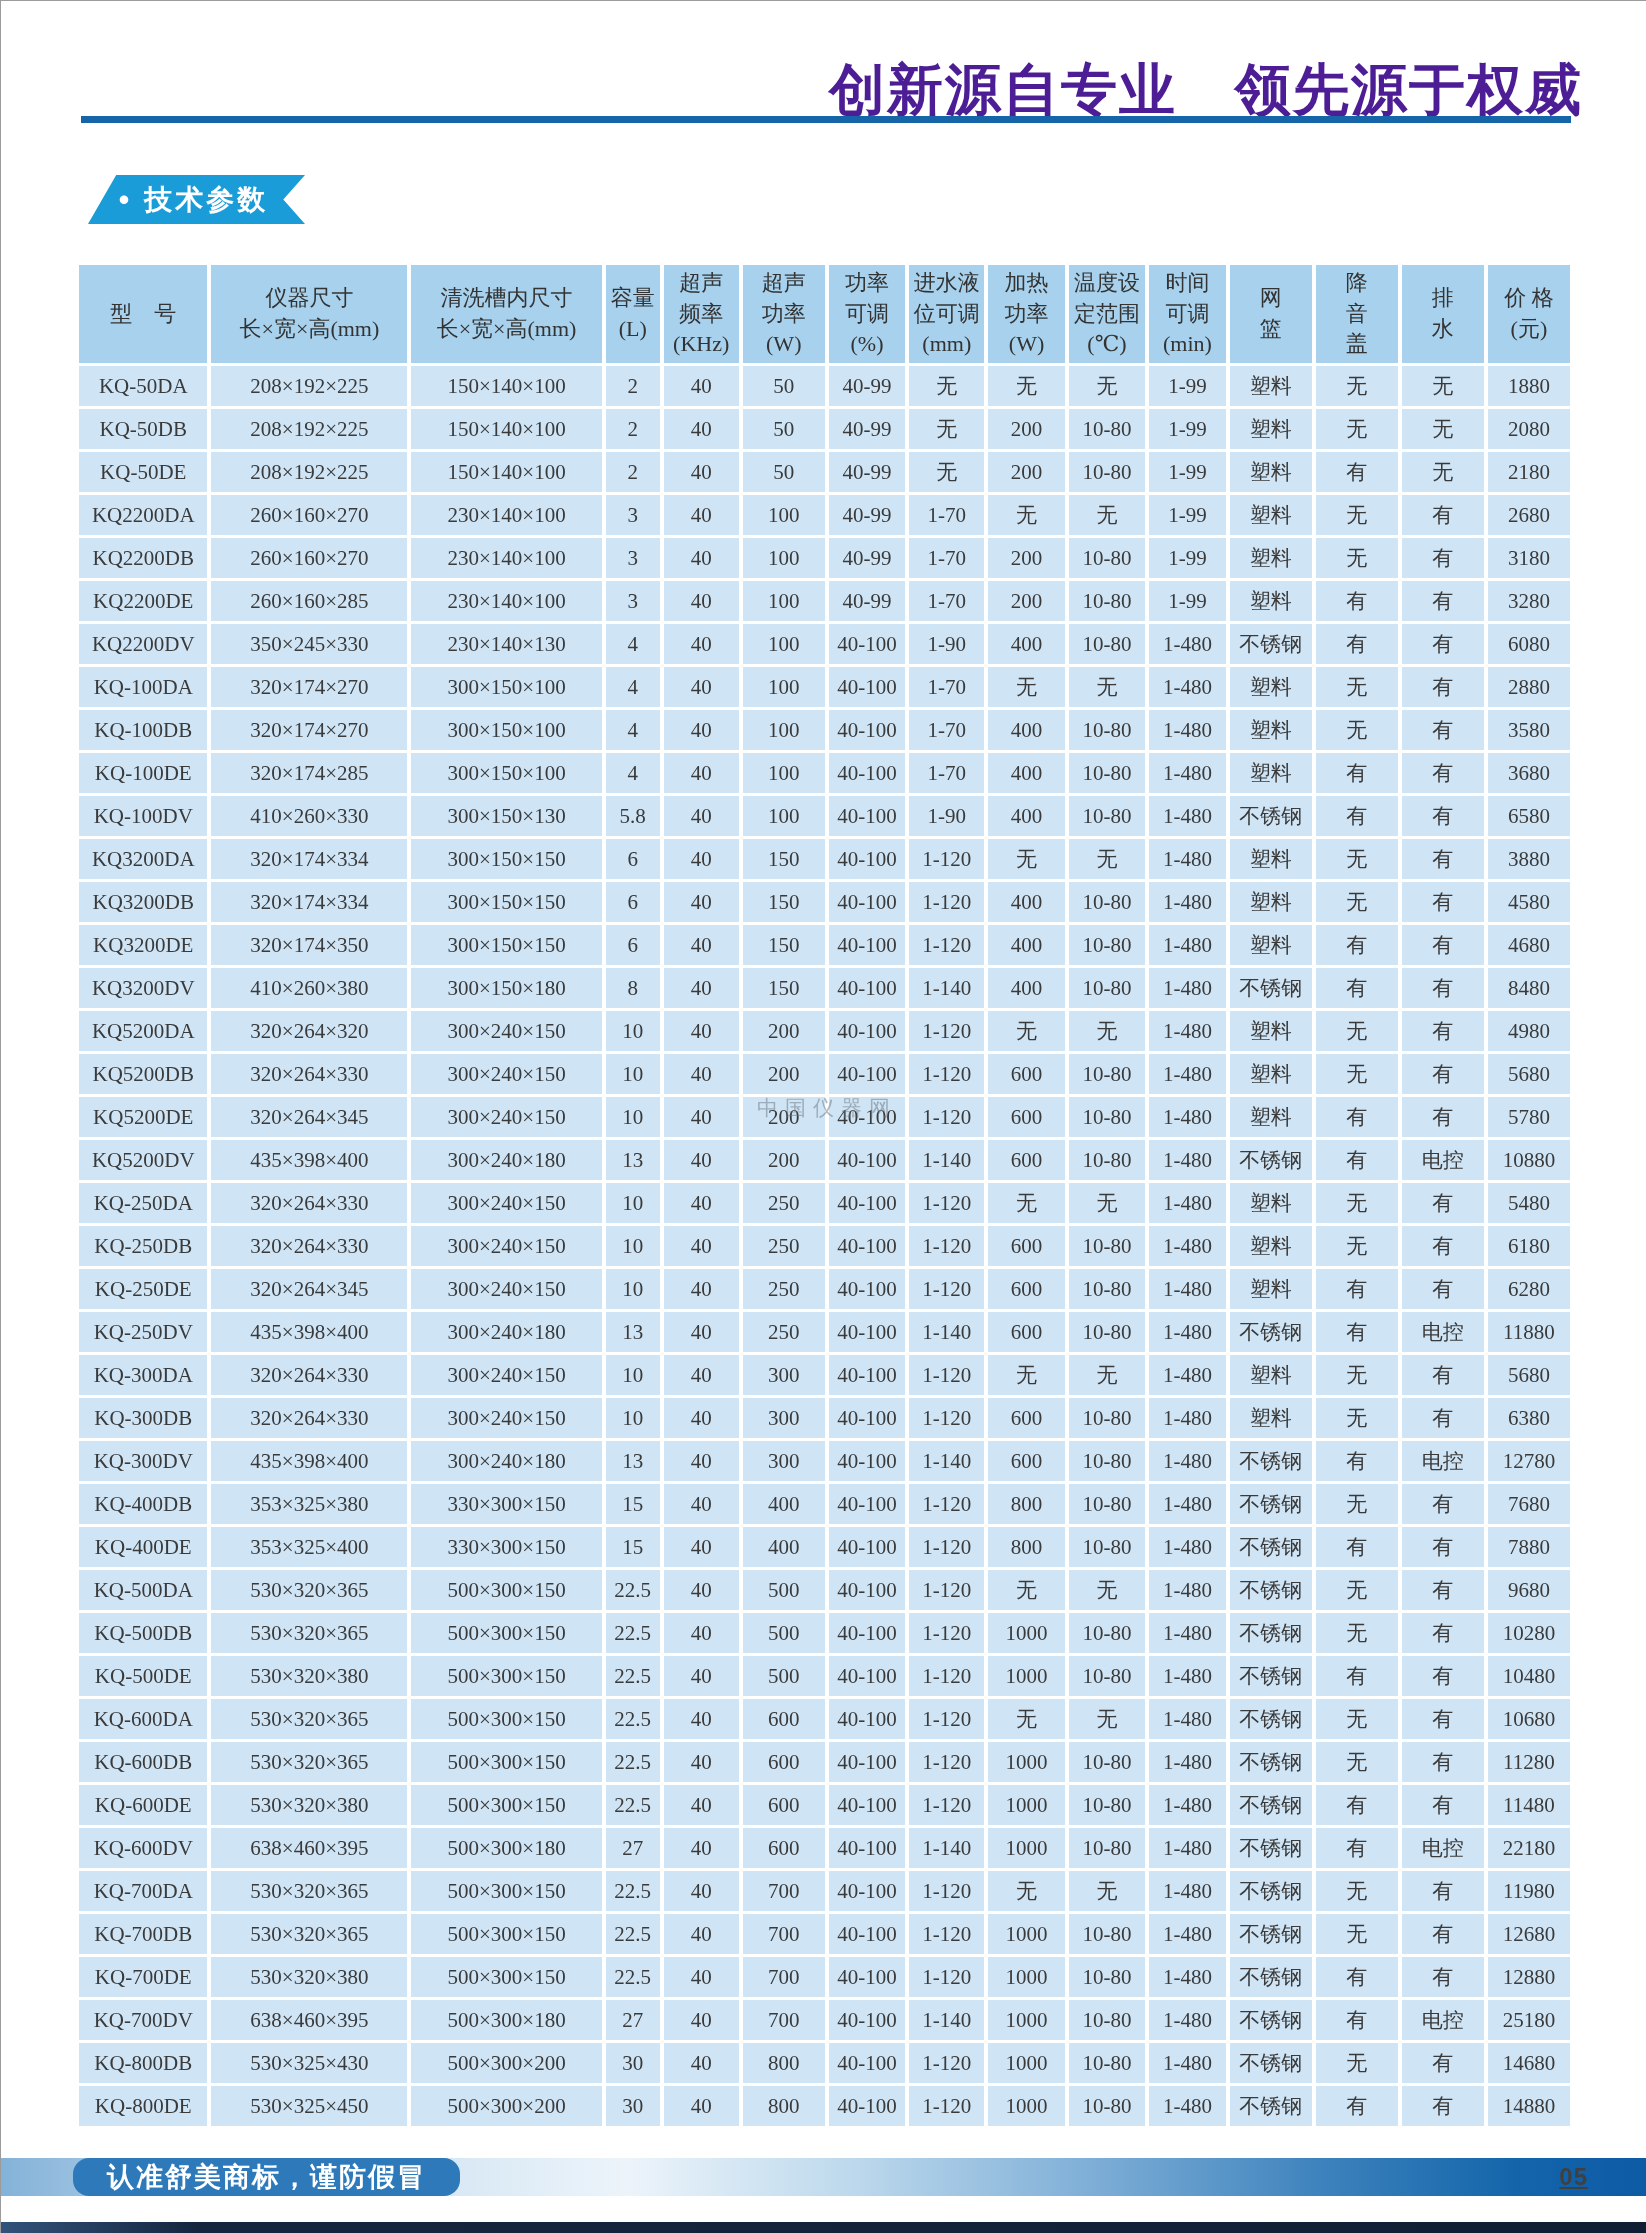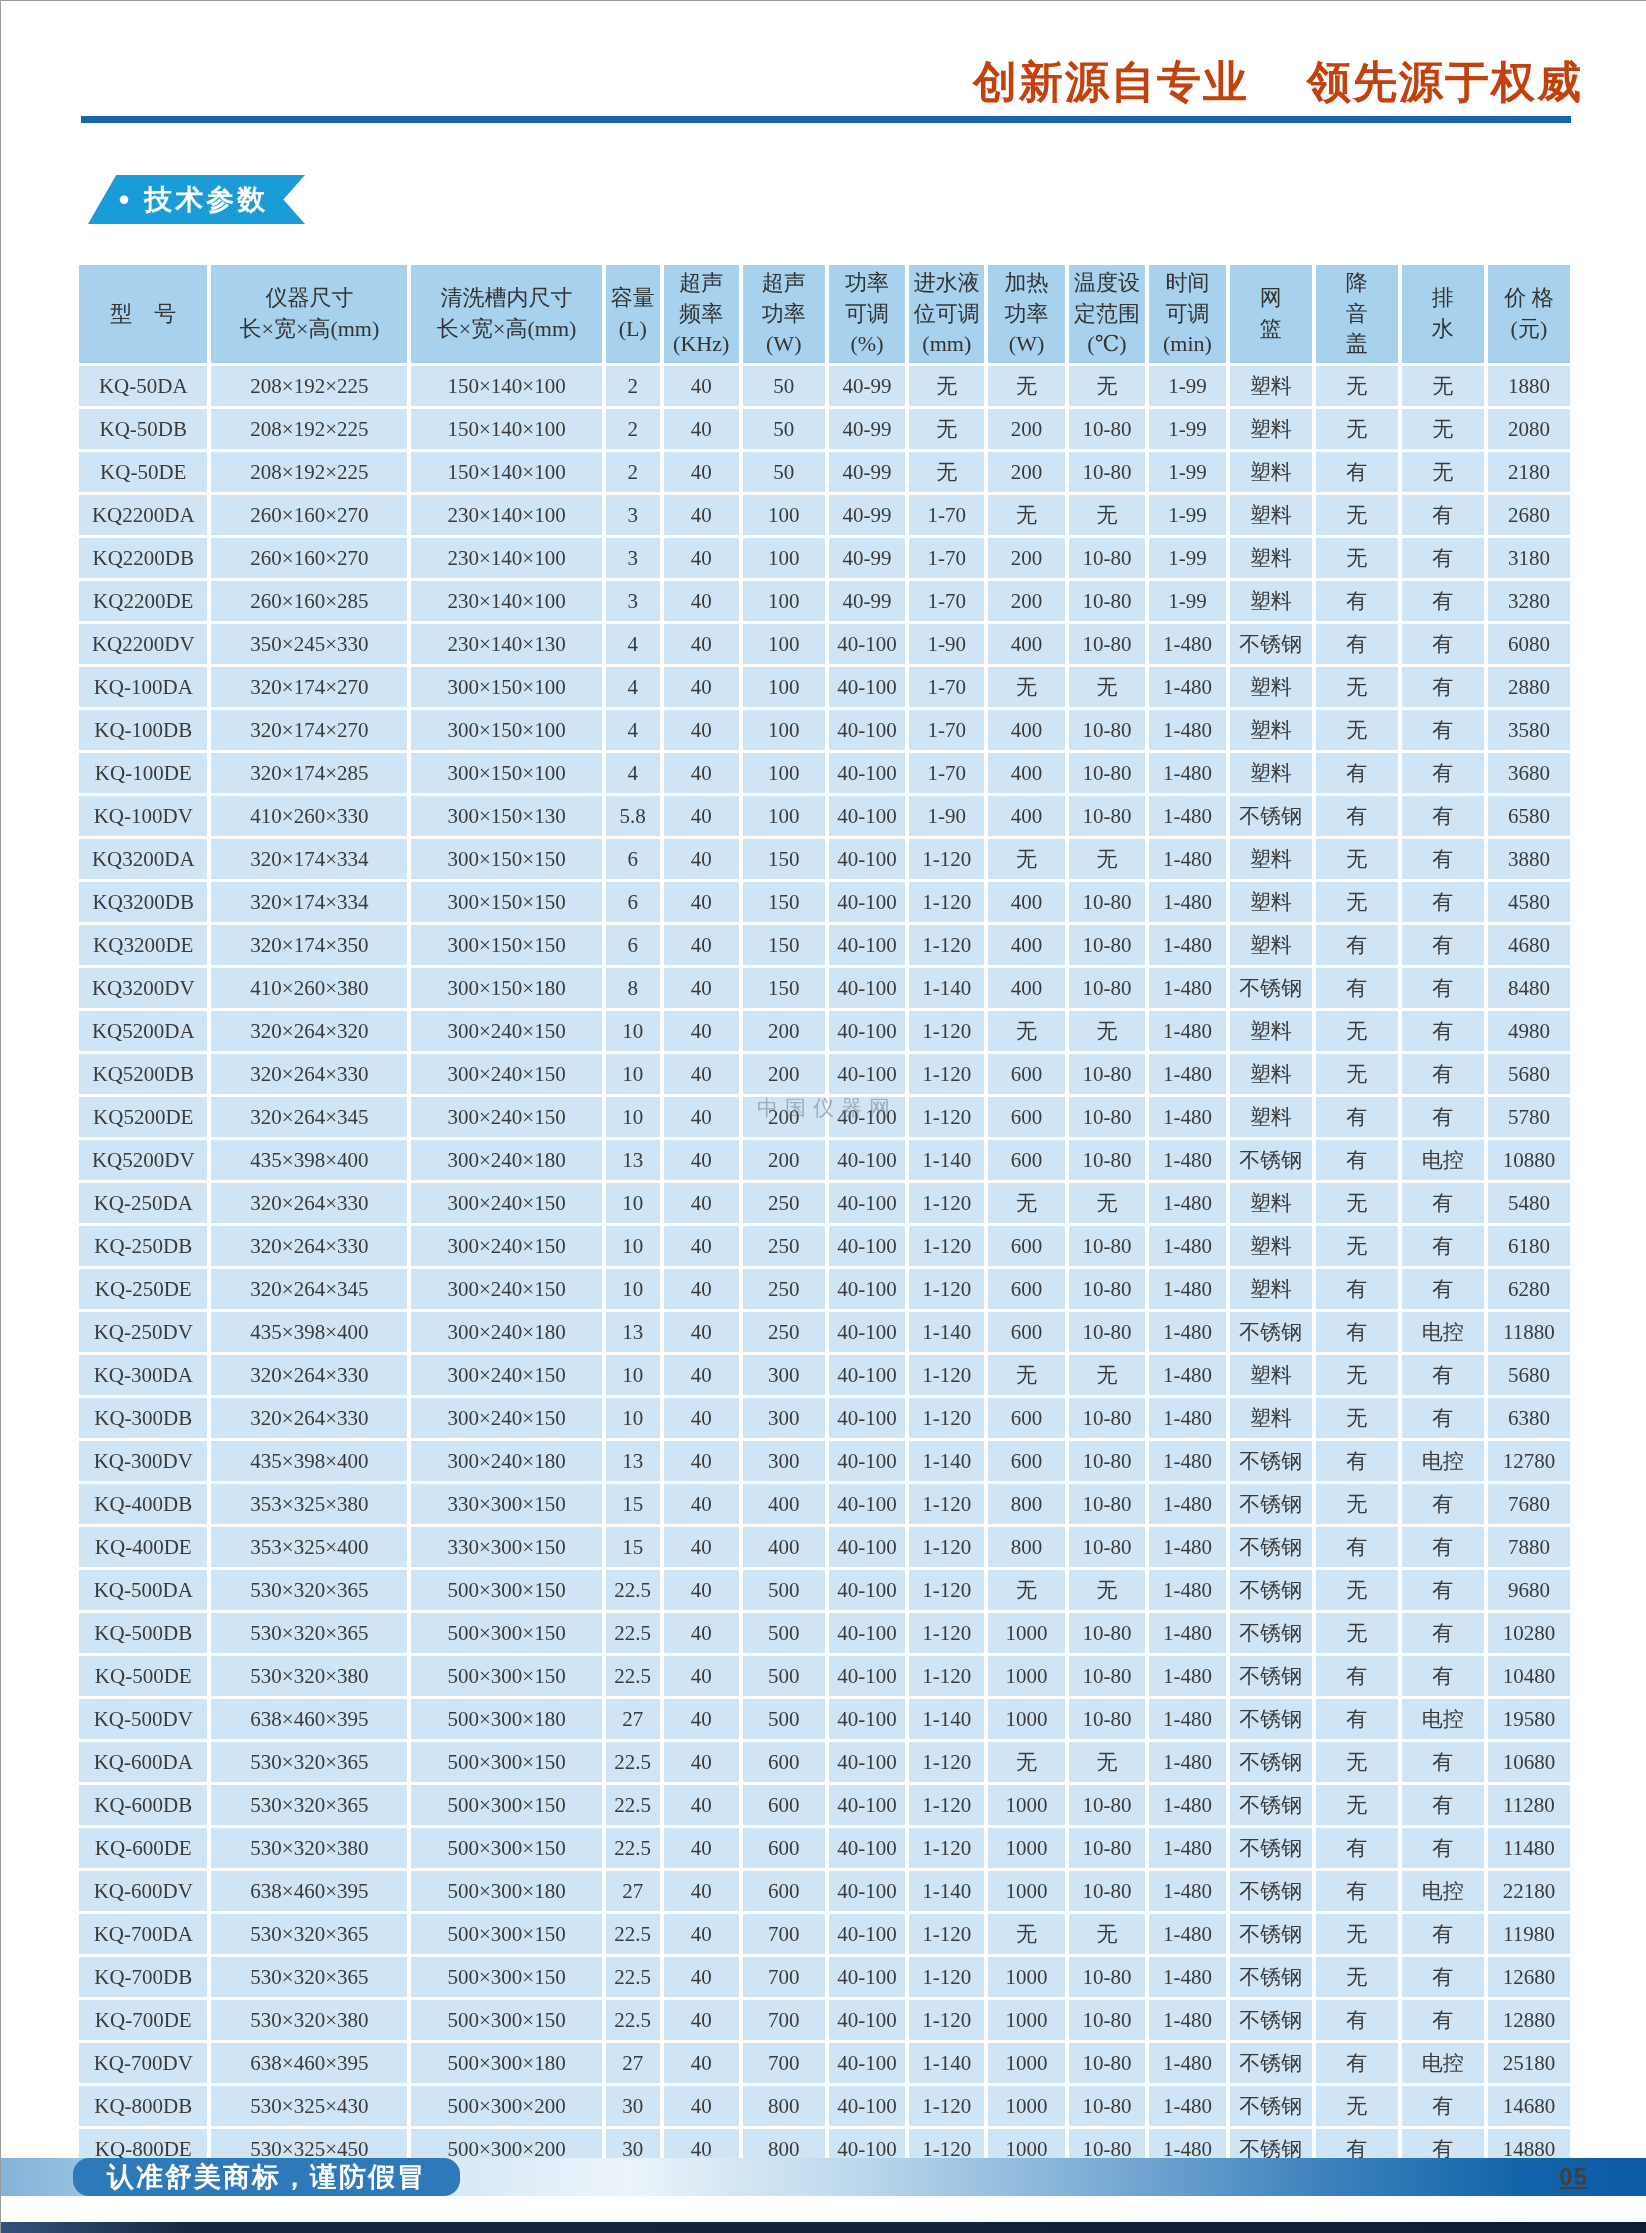--- a/index.html
+++ b/index.html
@@ -8,21 +8,21 @@
     width:1647px;height:2234px;
     background:#ffffff;
     border:1px solid #9b9b9b;
     box-sizing:border-box;
     overflow:hidden;
     font-family:"Liberation Sans",sans-serif;
   }
   
   .top-slogan{
     position:absolute;top:52px;right:63px;
-    font-size:44px;font-weight:bold;color:#c2410c;
+    font-size:56px;font-weight:bold;color:#4c1d95;
     letter-spacing:2px;white-space:nowrap;
   }
   .top-slogan .gap{display:inline-block;width:58px;}
   .top-rule{
     position:absolute;left:80px;top:115px;width:1490px;height:7px;
     background:#1565a8;
   }
   
   .badge{
     position:absolute;left:87px;top:174px;width:217px;height:49px;
@@ -669,37 +669,20 @@
             <td class="td c7">1-120</td>
             <td class="td c8">1000</td>
             <td class="td c9">10-80</td>
             <td class="td c10">1-480</td>
             <td class="td c11">不锈钢</td>
             <td class="td c12">有</td>
             <td class="td c13">有</td>
             <td class="td c14">10480</td>
           </tr>
           <tr>
-            <td class="td c0">KQ-500DV</td>
-            <td class="td c1">638×460×395</td>
-            <td class="td c2">500×300×180</td>
-            <td class="td c3">27</td>
-            <td class="td c4">40</td>
-            <td class="td c5">500</td>
-            <td class="td c6">40-100</td>
-            <td class="td c7">1-140</td>
-            <td class="td c8">1000</td>
-            <td class="td c9">10-80</td>
-            <td class="td c10">1-480</td>
-            <td class="td c11">不锈钢</td>
-            <td class="td c12">有</td>
-            <td class="td c13">电控</td>
-            <td class="td c14">19580</td>
-          </tr>
-          <tr>
             <td class="td c0">KQ-600DA</td>
             <td class="td c1">530×320×365</td>
             <td class="td c2">500×300×150</td>
             <td class="td c3">22.5</td>
             <td class="td c4">40</td>
             <td class="td c5">600</td>
             <td class="td c6">40-100</td>
             <td class="td c7">1-120</td>
             <td class="td c8">无</td>
             <td class="td c9">无</td>

